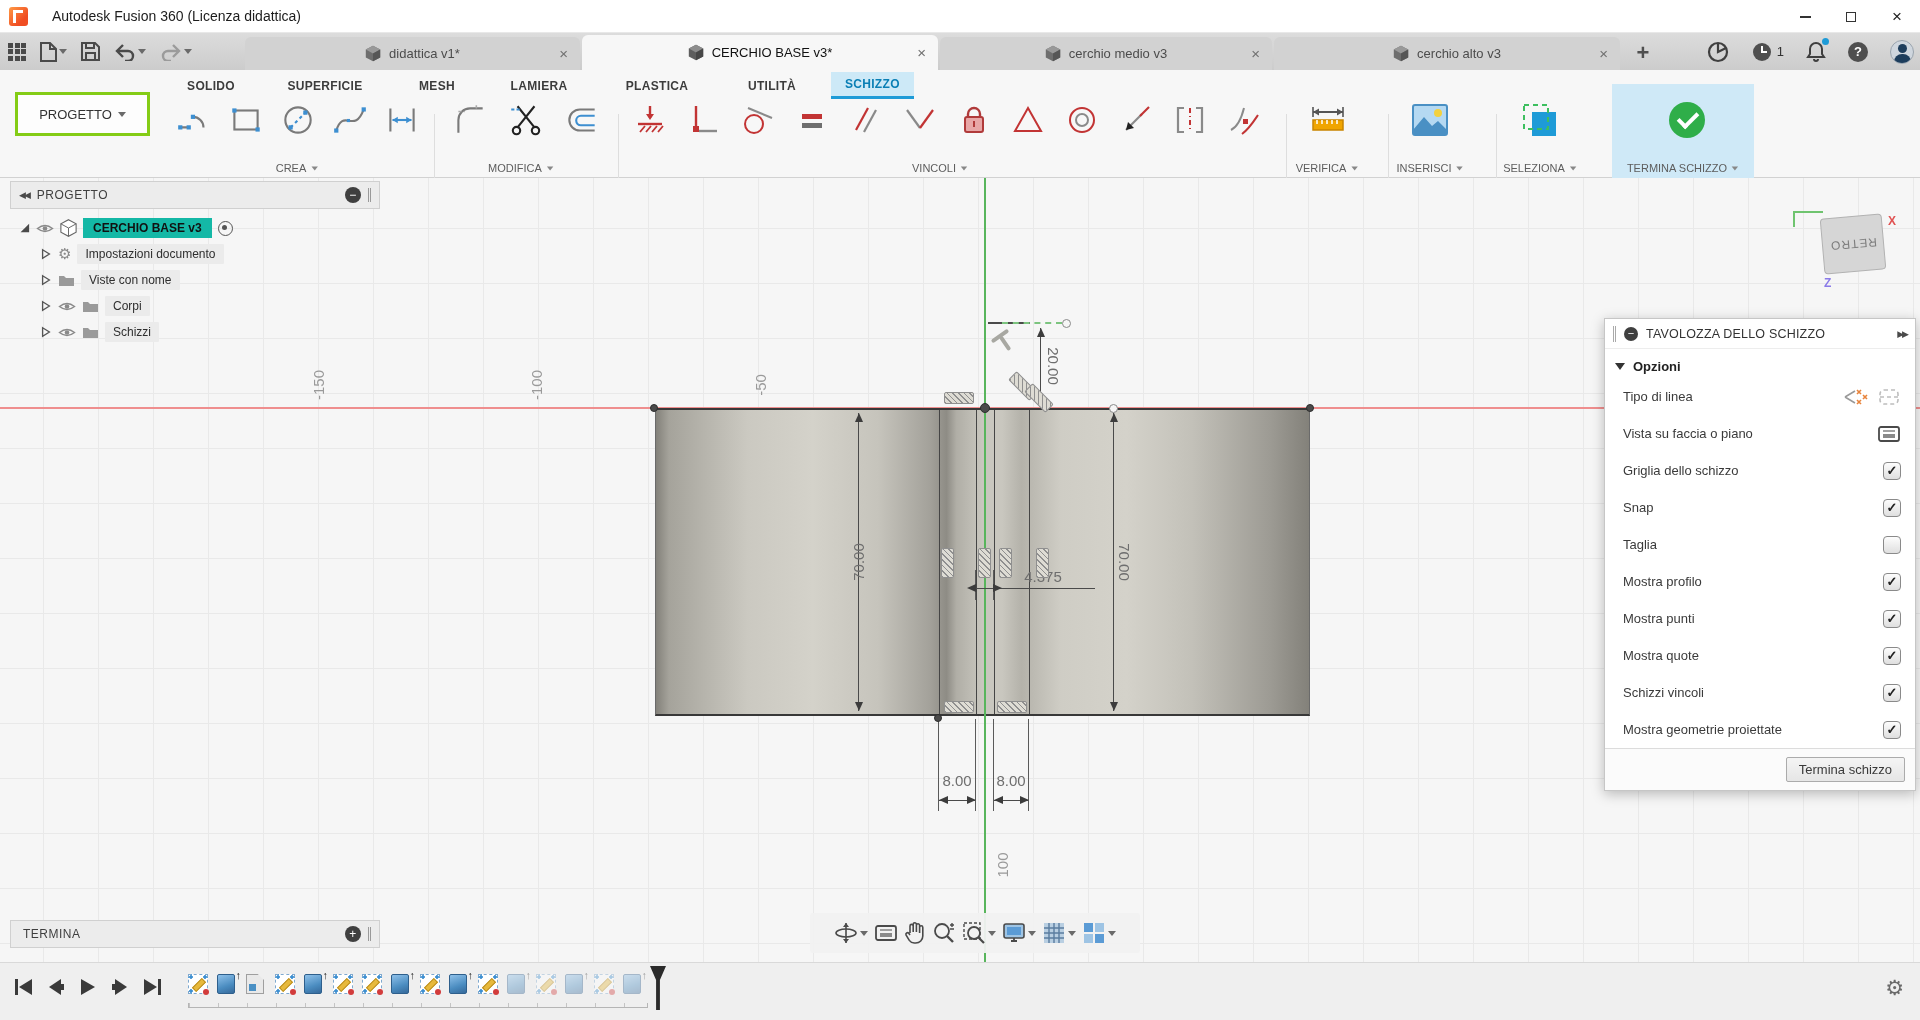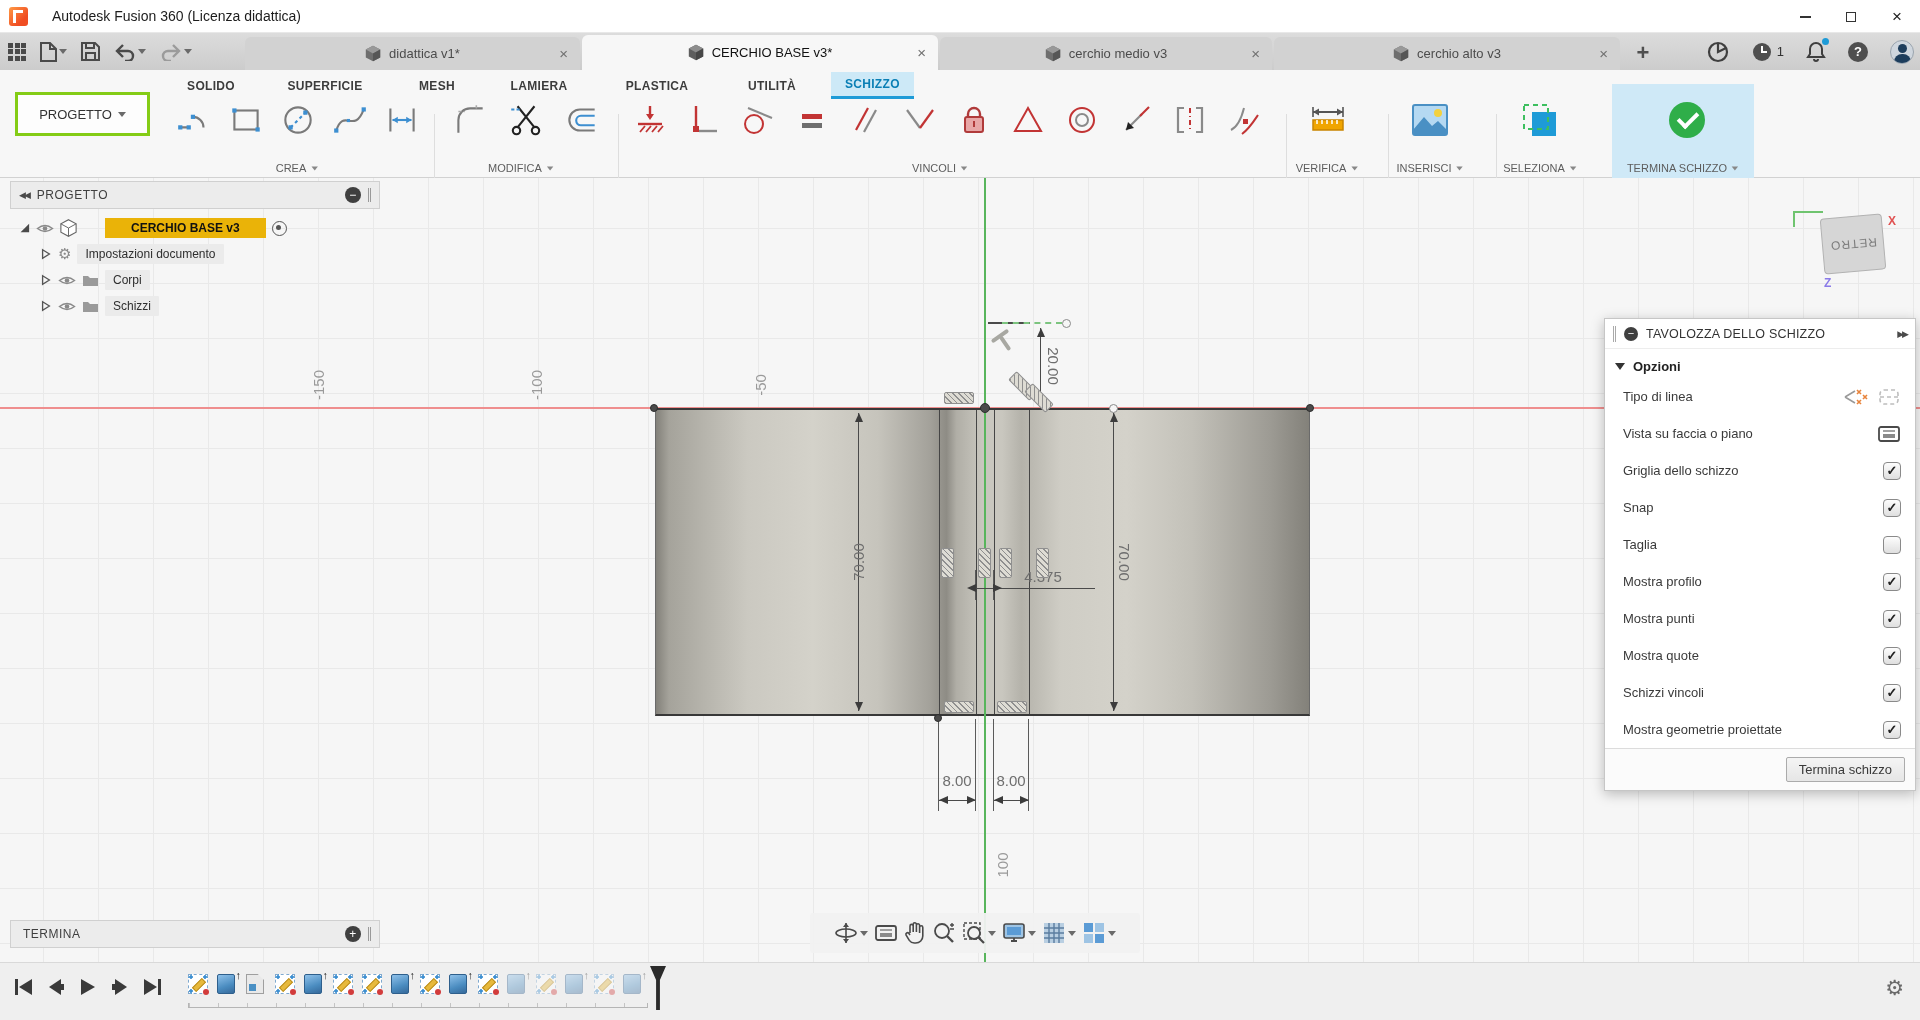--- a/index.html
+++ b/index.html
@@ -127,21 +127,21 @@
                 font-size:12px;color:#3f3f3f;letter-spacing:.5px;padding:0 8px;position:relative;}
   .dbl-arrow{font-size:9px;color:#4a4a4a;letter-spacing:-2px;margin-right:8px;}
   .dark-circle{width:16px;height:16px;border-radius:50%;background:#3f3f3f;color:#fff;font-size:12px;
                display:flex;align-items:center;justify-content:center;line-height:1;}
   .hdr-grip{width:3px;height:14px;border-left:1px solid #9a9a9a;border-right:1px solid #9a9a9a;margin-left:7px;}
   .spacer{flex:1;}
   .btree{padding:6px 0 0 8px;font-size:12px;color:#2e2e2e;}
   .brow{display:flex;align-items:center;height:26px;gap:6px;}
   .tri-outline{width:12px;height:12px;flex:0 0 12px;}
   .row-pill{background:#ebebeb;padding:3px 8px;border-radius:1px;}
-  .root-pill{background:#eab308;color:#111;font-weight:bold;padding:3px 26px;margin-left:22px;}
+  .root-pill{background:#14b8a6;color:#111;font-weight:bold;padding:3px 10px;}
   .radio-target{width:15px;height:15px;border:1.5px solid #555;border-radius:50%;position:relative;flex:0 0 15px;}
   .radio-target::after{content:"";position:absolute;left:3.5px;top:3.5px;width:5px;height:5px;border-radius:50%;background:#555;}
   .indent1{margin-left:22px;}
 
   
   .comments{position:absolute;left:10px;top:920px;width:370px;}
 
   
   .navbar{position:absolute;left:810px;top:913px;width:330px;height:40px;background:rgba(241,241,241,.95);
           border-radius:3px;display:flex;align-items:center;justify-content:center;gap:6px;}
@@ -657,20 +657,29 @@
         <svg class="tri-outline" viewBox="0 0 14 14">
             <path d="M3,2 L11,7 L3,12 Z" fill="none" stroke="#555" stroke-width="1.5"></path>
           </svg>
         <span style="color:#8a8a8a;font-size:15px;">⚙</span>
         <span class="row-pill">Impostazioni documento</span>
       </div>
       <div class="brow indent1">
         <svg class="tri-outline" viewBox="0 0 14 14">
             <path d="M3,2 L11,7 L3,12 Z" fill="none" stroke="#555" stroke-width="1.5"></path>
           </svg>
+        <svg width="17" height="13" viewBox="0 0 17 13">
+            <path d="M1,2 h5 l2,2 h8 v8 h-15 z" fill="#9a9a9a"></path>
+          </svg>
+        <span class="row-pill">Viste con nome</span>
+      </div>
+      <div class="brow indent1">
+        <svg class="tri-outline" viewBox="0 0 14 14">
+            <path d="M3,2 L11,7 L3,12 Z" fill="none" stroke="#555" stroke-width="1.5"></path>
+          </svg>
         <svg width="18" height="13" viewBox="0 0 18 13">
             <path d="M1.5,6.5 Q9,0.5 16.5,6.5 Q9,12.5 1.5,6.5 Z" fill="none" stroke="#8a8a8a" stroke-width="1.5"></path>
             <circle cx="9" cy="6.5" r="2.3" fill="#8a8a8a"></circle>
           </svg>
         <svg width="17" height="13" viewBox="0 0 17 13">
             <path d="M1,2 h5 l2,2 h8 v8 h-15 z" fill="#9a9a9a"></path>
           </svg>
         <span class="row-pill">Corpi</span>
       </div>
       <div class="brow indent1">

